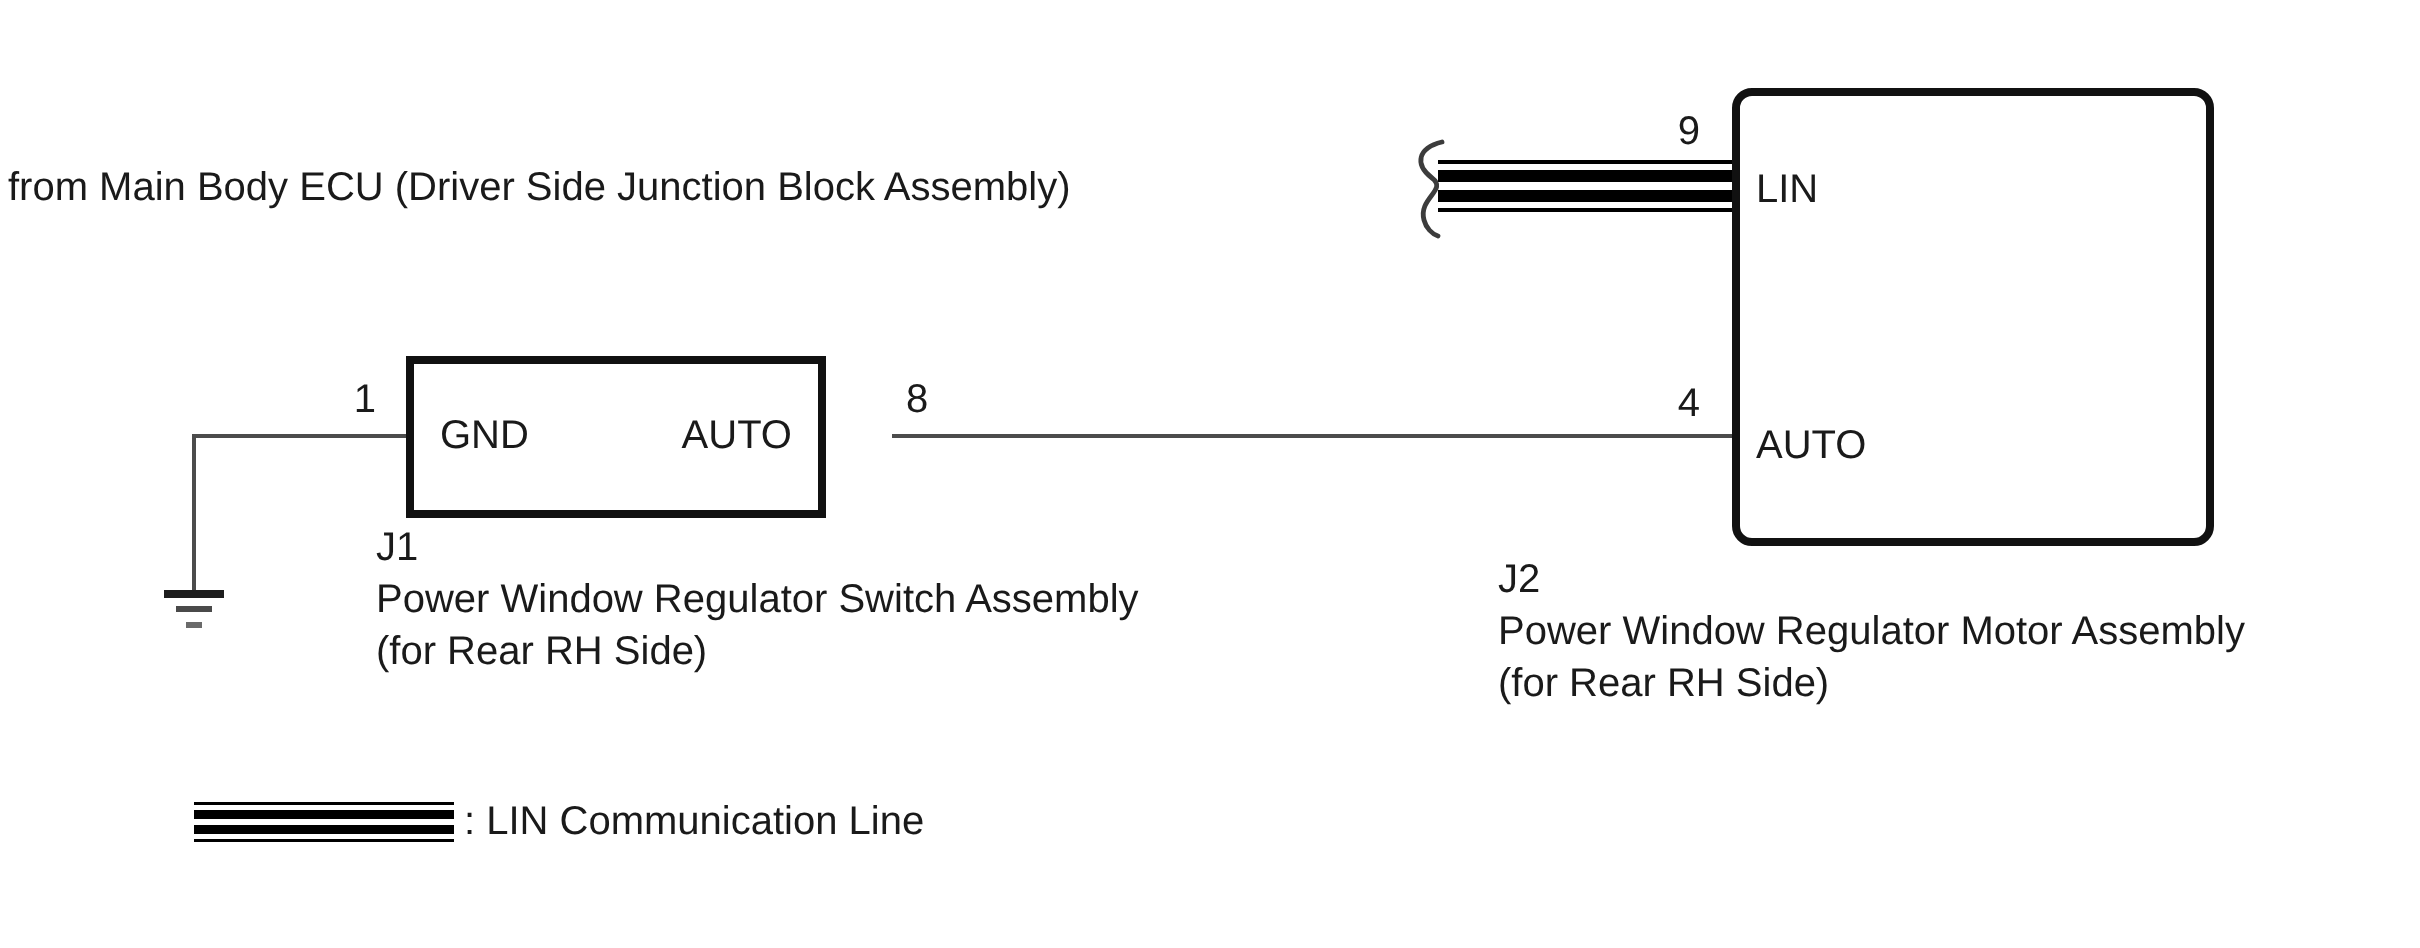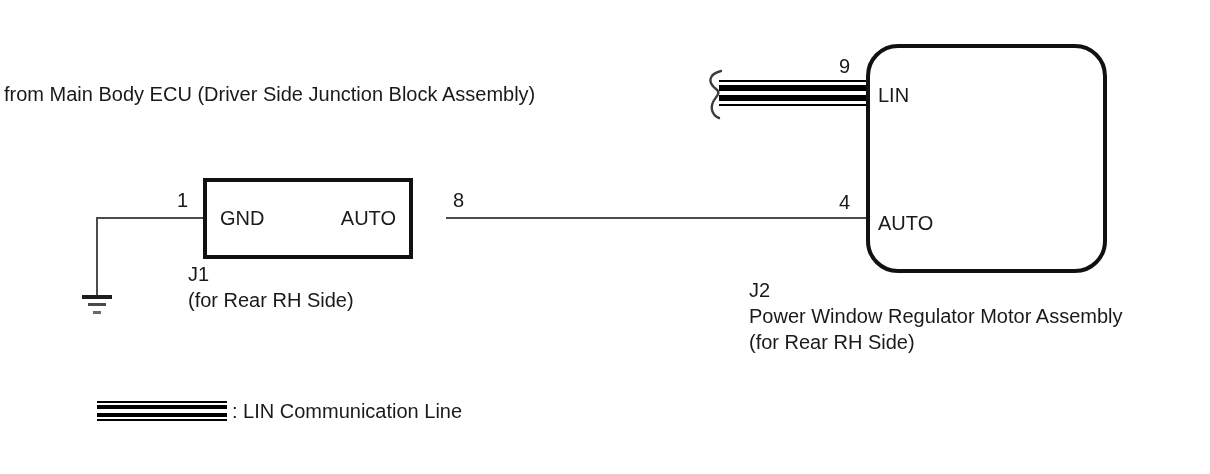--- a/index.html
+++ b/index.html
@@ -18,21 +18,21 @@
   .wire.v{width:2px;}
   .box{
     position:absolute;border:4px solid #111;background:#fff;box-sizing:border-box;
   }
   .switch-box{
     left:203px;top:178px;width:210px;height:81px;
     display:flex;align-items:center;justify-content:space-between;
     padding:0 13px;font-size:20px;
   }
   .motor-box{
-    left:866px;top:44px;width:241px;height:229px;border-radius:32px;
+    left:866px;top:44px;width:241px;height:229px;border-radius:10px;
   }
   .motor-box .port{position:absolute;left:8px;font-size:20px;white-space:nowrap;}
   .lin-stripe{
     position:absolute;
     background:linear-gradient(to bottom,
       #000 0 8%, #fff 8% 19%,
       #000 19% 42%, #fff 42% 58%,
       #000 58% 81%, #fff 81% 92%,
       #000 92% 100%);
   }
@@ -74,20 +74,21 @@
     <span>AUTO</span>
   </div>
 
   <div class="box motor-box">
     <span class="port" style="top:36px;">LIN</span>
     <span class="port" style="top:164px;">AUTO</span>
   </div>
 
   <div class="caption" style="left:148px;top:261px;margin-left:40px;">
     <div>J1</div>
+    <div>Power Window Regulator Switch Assembly</div>
     <div>(for Rear RH Side)</div>
   </div>
 
   <div class="caption" style="left:749px;top:277px;">
     <div>J2</div>
     <div>Power Window Regulator Motor Assembly</div>
     <div>(for Rear RH Side)</div>
   </div>
 
   <div>

